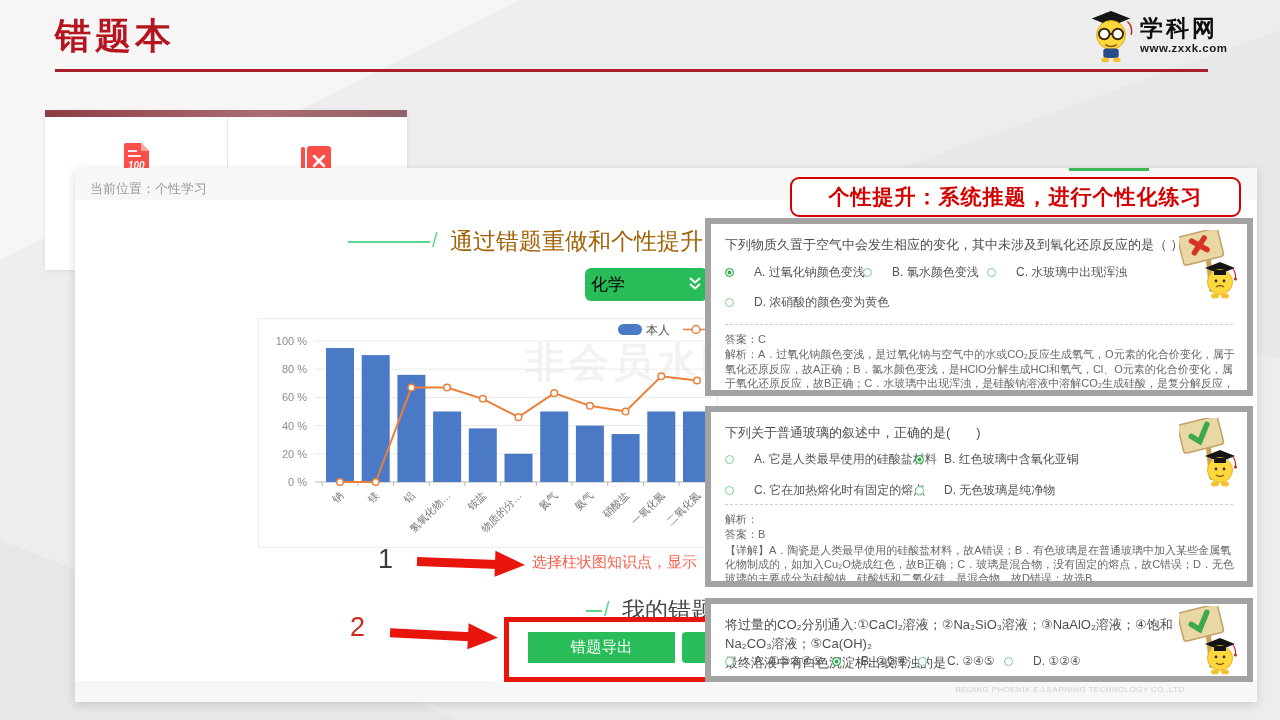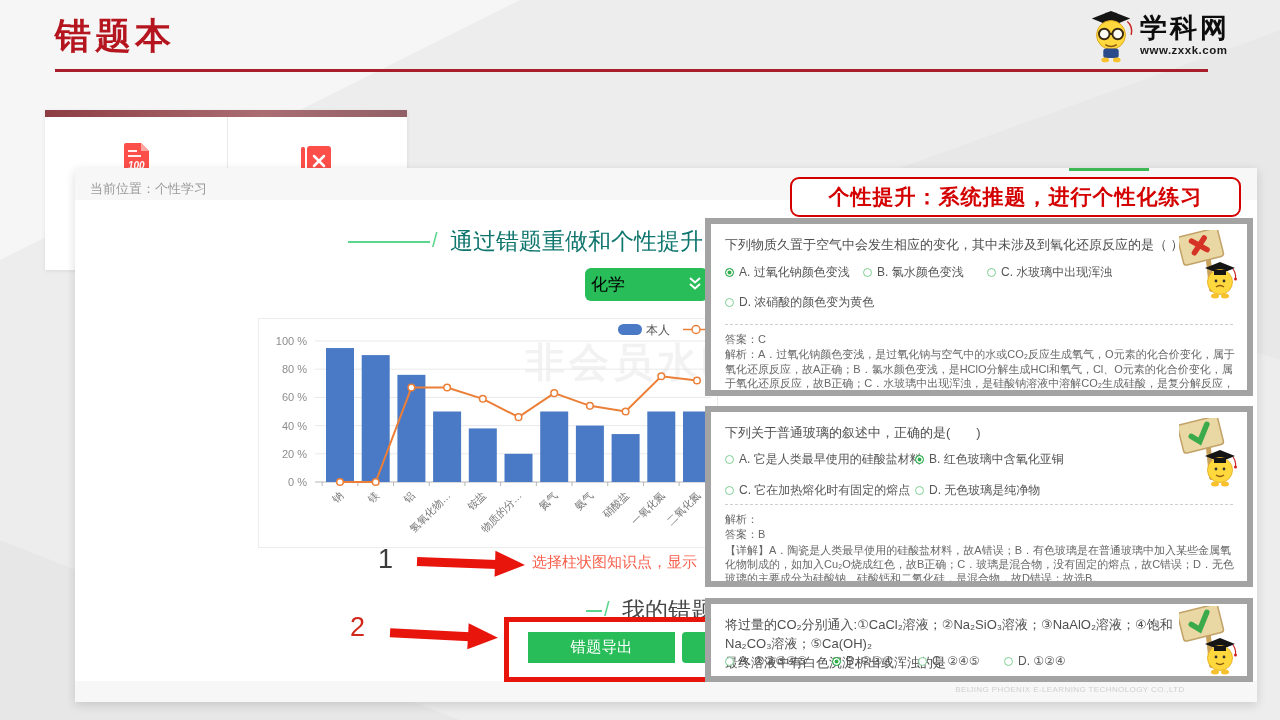--- a/index.html
+++ b/index.html
@@ -7,36 +7,36 @@
   .page{position:relative;width:1280px;height:720px;background:#ededed;overflow:hidden;}
   .bgshape{position:absolute;pointer-events:none;}
   .bg1{left:0;top:0;width:520px;height:260px;background:rgba(255,255,255,.5);clip-path:polygon(0 0,100% 0,0 100%);}
   .bg2{left:780px;top:30px;width:500px;height:330px;background:rgba(0,0,0,.02);clip-path:polygon(100% 0,100% 100%,0 55%);}
   .bg3{left:0;top:540px;width:460px;height:180px;background:rgba(0,0,0,.025);clip-path:polygon(0 100%,100% 100%,0 0);}
 
   .page-title{position:absolute;left:55px;top:12px;font-size:36px;font-weight:900;color:#b5151e;letter-spacing:4px;}
   .title-underline{position:absolute;left:55px;top:69px;width:1153px;height:3px;background:#a81f2b;}
   .logo{position:absolute;left:1086px;top:5px;display:flex;align-items:center;gap:4px;}
   .logo-texts{display:flex;flex-direction:column;line-height:1;}
-  .logo-name{font-size:27px;font-weight:900;color:#0d0d0d;letter-spacing:3px;}
+  .logo-name{font-size:23px;font-weight:900;color:#0d0d0d;letter-spacing:3px;}
   .logo-url{font-size:11.5px;font-weight:700;color:#1a1a1a;margin-top:3px;letter-spacing:.5px;}
 
   .bg-card{position:absolute;left:45px;top:110px;width:362px;height:160px;background:#fff;box-shadow:0 1px 4px rgba(0,0,0,.08);z-index:1;}
   .bg-card .topbar{height:7px;background:linear-gradient(90deg,#8d3d44,#aa6d72 60%,#916067);}
   .bg-card .vdivider{position:absolute;left:182px;top:7px;bottom:0;width:1px;background:#e9e9e9;}
   .bgc-icon1{position:absolute;left:78px;top:32px;}
   .bgc-icon2{position:absolute;left:256px;top:36px;}
 
   .panel{position:absolute;left:75px;top:168px;width:1182px;height:534px;background:#f7f7f7;box-shadow:0 3px 10px rgba(0,0,0,.14);z-index:2;}
   .breadcrumb{position:absolute;left:90px;top:180px;font-size:13px;color:#9b9b9b;z-index:3;}
   .white-content{position:absolute;left:75px;top:200px;width:1182px;height:481px;background:#fff;z-index:3;}
 
   .sec-line{position:absolute;left:348px;top:241px;width:82px;height:2px;background:#5bd68d;z-index:4;}
   .sec-slash{position:absolute;left:432px;top:229px;font-size:20px;color:#5bd68d;z-index:4;}
-  .sec-title{position:absolute;left:450px;top:226px;font-size:23px;color:#0f766e;z-index:4;white-space:nowrap;}
+  .sec-title{position:absolute;left:450px;top:226px;font-size:23px;color:#a16207;z-index:4;white-space:nowrap;}
   .subject-btn{position:absolute;left:585px;top:268px;width:123px;height:33px;background:#29bd59;border:none;border-radius:6px;color:#000000;font-size:17px;display:flex;align-items:center;justify-content:space-between;gap:10px;z-index:4;cursor:pointer;}
   .chart-box{position:absolute;left:258px;top:318px;width:460px;height:230px;background:#fff;border:1px solid #ececec;box-sizing:border-box;z-index:4;}
 
   .ann-num1{position:absolute;left:378px;top:544px;font-size:27px;color:#3c3c3c;z-index:4;}
   .ann-num2{position:absolute;left:350px;top:612px;font-size:27px;color:#d2281c;z-index:4;}
   .arrow{position:absolute;width:108px;height:26px;z-index:4;}
   .arrow .shaft{position:absolute;left:0;top:9px;width:80px;height:9px;background:#e8150d;}
   .arrow .head{position:absolute;left:78px;top:0;width:0;height:0;border-top:13px solid transparent;border-bottom:13px solid transparent;border-left:30px solid #e8150d;}
   .arrow1{left:417px;top:550px;transform:rotate(2deg);}
   .arrow2{left:390px;top:622px;transform:rotate(3deg);}
@@ -50,21 +50,21 @@
   .export-btn{position:absolute;left:528px;top:632px;width:147px;height:31px;background:#29bd59;border:none;border-radius:0;color:#fff;font-size:15.5px;display:flex;align-items:center;justify-content:center;z-index:4;cursor:pointer;}
   .export-btn2{position:absolute;left:682px;top:632px;width:55px;height:31px;background:#29bd59;border:none;border-radius:4px;z-index:4;cursor:pointer;}
 
   .q-col{position:absolute;left:0;top:0;width:100%;height:100%;z-index:5;pointer-events:none;}
   .q-card{position:absolute;left:705px;width:548px;background:#fff;border:6px solid #a3a3a3;box-sizing:border-box;padding:12px 14px;overflow:hidden;pointer-events:auto;}
   .q-stem{font-size:13px;color:#4f4f4f;line-height:1.45;width:462px;}
   .q-opts{position:absolute;left:14px;width:475px;display:grid;}
   .q-opts.c1{grid-template-columns:138px 124px auto;row-gap:13px;}
   .q-opts.c2{grid-template-columns:190px auto;row-gap:14px;}
   .q-opts.c3{grid-template-columns:107px 86px 86px auto;}
-  .q-opt{display:flex;align-items:center;gap:5px;font-size:12px;color:#565656;cursor:pointer;white-space:nowrap;}
+  .q-opt{display:flex;align-items:center;gap:20px;font-size:12px;color:#565656;cursor:pointer;white-space:nowrap;}
   .radio{width:9px;height:9px;border-radius:50%;border:1px solid #7ecf92;background:#fff;flex:none;box-sizing:border-box;}
   .radio.sel{background:#2fae4e;border-color:#2fae4e;box-shadow:inset 0 0 0 1.5px #fff;}
   .q-sep{position:absolute;left:14px;right:14px;border-top:1px dashed #cfcfcf;}
   .q-ans{position:absolute;left:14px;right:10px;font-size:11px;color:#686868;line-height:1.3;}
   .q-ans div{margin-bottom:1px;}
   .mascot{position:absolute;right:8px;top:6px;width:60px;height:74px;}
 
   .footer-text{position:absolute;left:920px;top:685px;width:300px;text-align:center;font-size:8px;color:#cfcfcf;letter-spacing:.4px;z-index:3;}
 
   .callout{position:absolute;left:790px;top:177px;width:447px;height:36px;background:#fff;border:2px solid #d40000;border-radius:9px;display:flex;align-items:center;justify-content:center;z-index:7;}

